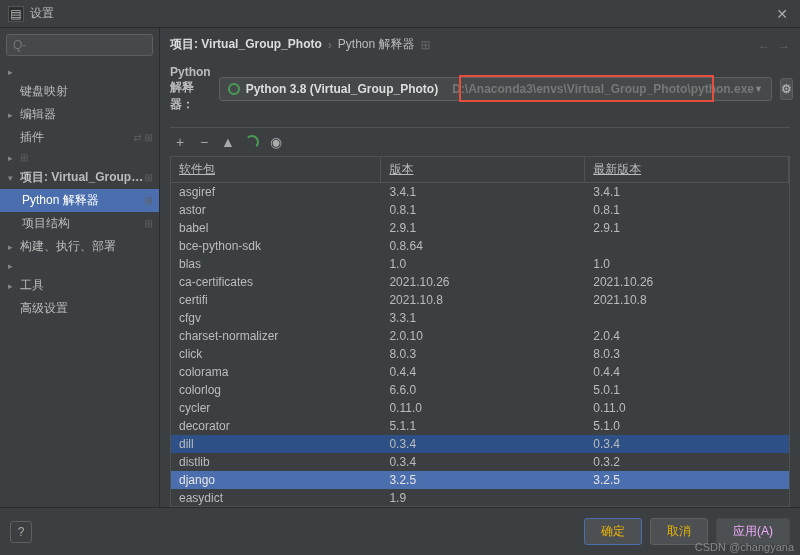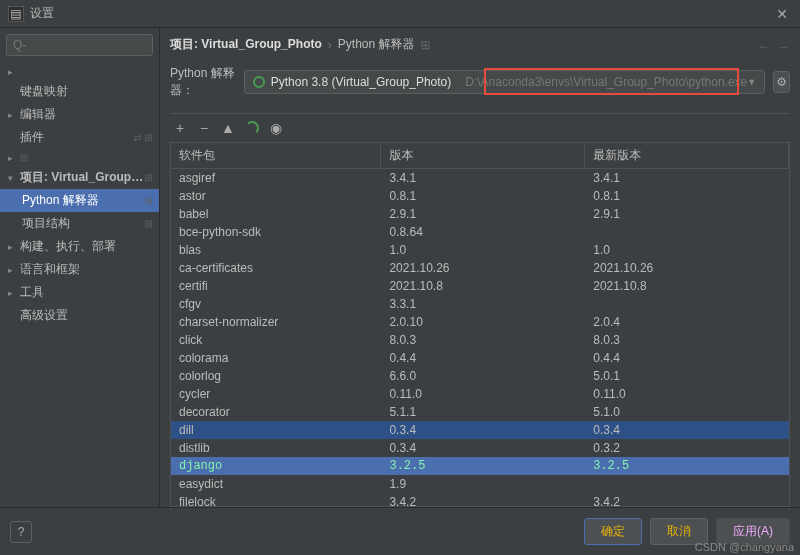--- a/index.html
+++ b/index.html
@@ -18,38 +18,38 @@
 .tree-item .arrow { width: 10px; color: #888; font-size: 9px; margin-right: 2px; }
 .tree-item .label { flex: 1; overflow: hidden; text-overflow: ellipsis; }
 .tree-item .badge { color: #5e6060; font-size: 10px; }
 .tree-child { padding-left: 22px; }
 .tree-item.selected { background: #4b6eaf; color: #fff; }
 .tree-item.bold .label { font-weight: bold; }
 .main { flex: 1; display: flex; flex-direction: column; min-width: 0; padding: 8px 10px 0 10px; }
 .breadcrumb { display: flex; align-items: center; gap: 6px; margin-bottom: 12px; }
 .breadcrumb .sep { color: #777; }
 .breadcrumb .hist { margin-left: auto; display: flex; gap: 8px; color: #666; }
-.interpreter-row { display: flex; align-items: center; gap: 8px; margin-bottom: 14px; }
+.interpreter-row { display: flex; align-items: center; gap: 8px; margin-bottom: 14px; font-weight: bold; }
 .interpreter-select { flex: 1; display: flex; align-items: center; padding: 4px 8px; background: #45494a; border: 1px solid #5e6060; border-radius: 3px; position: relative; }
 .green-circle { width: 12px; height: 12px; border: 2px solid #499c54; border-radius: 50%; margin-right: 6px; flex-shrink: 0; }
 .interp-name { color: #ddd; white-space: nowrap; }
 .interp-path { color: #777; white-space: nowrap; overflow: hidden; text-overflow: ellipsis; }
 .redbox { position: absolute; border: 2px solid #e74c3c; pointer-events: none; }
 .caret { margin-left: auto; color: #888; font-size: 9px; }
 .gear { width: 22px; height: 22px; display: flex; align-items: center; justify-content: center; background: #4c5052; border: 1px solid #5e6060; border-radius: 3px; color: #aaa; cursor: pointer; }
 .toolbar { display: flex; align-items: center; gap: 4px; padding: 4px 0; border-top: 1px solid #515151; }
 .tool-btn { width: 20px; height: 20px; display: flex; align-items: center; justify-content: center; color: #aaa; cursor: pointer; font-size: 14px; }
 .tool-spin { border: 2px solid #3c3f41; border-top-color: #499c54; border-right-color:#499c54; border-radius: 50%; width: 14px; height: 14px; }
 .table-wrap { flex: 1; overflow-y: auto; border: 1px solid #515151; }
 table { width: 100%; border-collapse: collapse; table-layout: fixed; }
-thead th { text-align: left; padding: 4px 8px; background: #3c3f41; border-bottom: 1px solid #515151; border-right: 1px solid #515151; color: #bbb; font-weight: normal; position: sticky; top: 0; }
+thead th { text-align: left; padding: 4px 8px; background: #3c3f41; border-bottom: 1px solid #515151; border-right: 1px solid #515151; color: #bbb; font-weight: normal; position: sticky; top: 0; text-decoration: underline; }
 tbody td { padding: 2px 8px; color: #bbb; border-right: 1px solid transparent; }
 tbody tr.hl { background: #2d5086; margin-left: 28px; }
 tbody tr.sel { background: #4b6eaf; color: #fff; }
-tbody tr.sel td { color: #86efac; font-family: Liberation Mono, monospace; }
+tbody tr.sel td { color: #e5e5e5; }
 .footer { display: flex; justify-content: flex-end; align-items: center; gap: 8px; padding: 10px; border-top: 1px solid #2b2b2b; }
 .btn { padding: 4px 16px; background: #4c5052; border: 1px solid #5e6060; border-radius: 3px; color: #eab308; cursor: pointer; }
 .btn.primary { border-color: #4b6eaf; }
 .btn.disabled { color: #f0abfc; border-color: #4a4a4a; }
 .help { width:22px; height:22px; display:flex; align-items:center; justify-content:center; border:1px solid #5e6060; border-radius:3px; color:#aaa; margin-right:auto; }
 .watermark { position: absolute; right: 6px; bottom: 2px; color: #888; font-size: 11px; }
 </style>
 </head>
 <body>
 
@@ -98,21 +98,20 @@
           <div class="tree-item tree-child">
             <span class="label">项目结构</span>
             <span class="badge">⊞</span>
           </div>
           <div class="tree-item">
             <span class="arrow">▸</span>
             <span class="label">构建、执行、部署</span>
           </div>
           <div class="tree-item">
             <span class="arrow">▸</span>
-            <span class="label">语言和框架</span>
           </div>
           <div class="tree-item">
             <span class="arrow">▸</span>
             <span class="label">工具</span>
           </div>
           <div class="tree-item">
             <span class="arrow"></span>
             <span class="label">高级设置</span>
           </div>
         </div>

